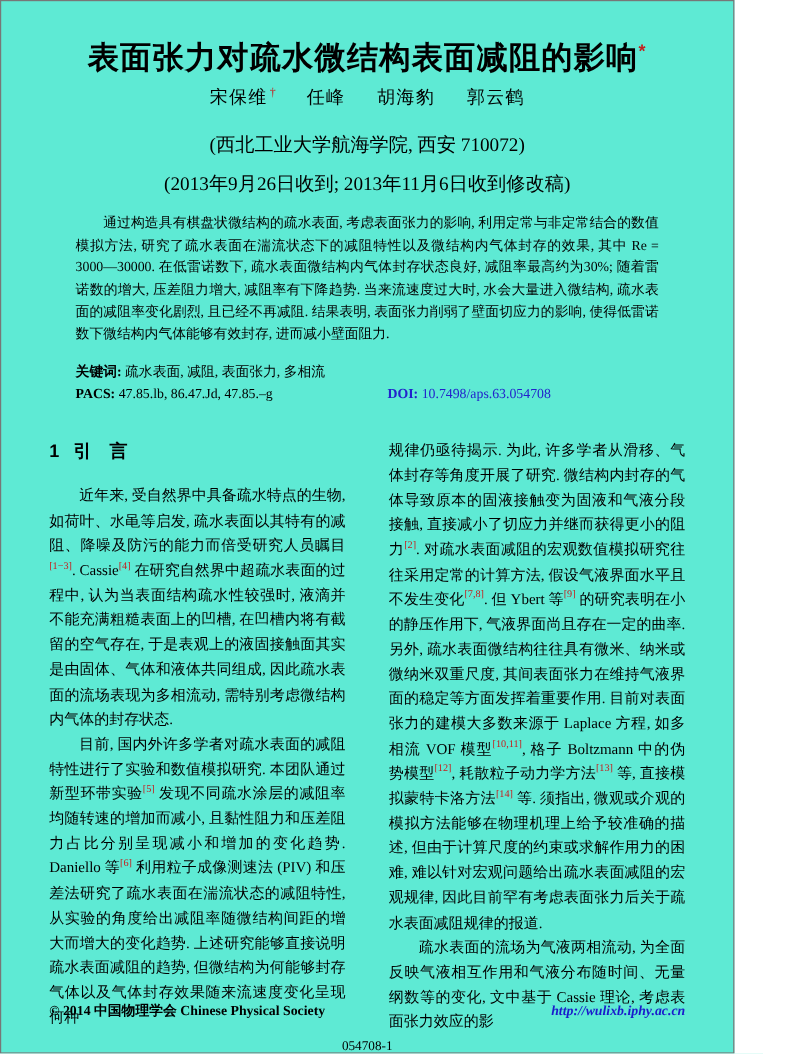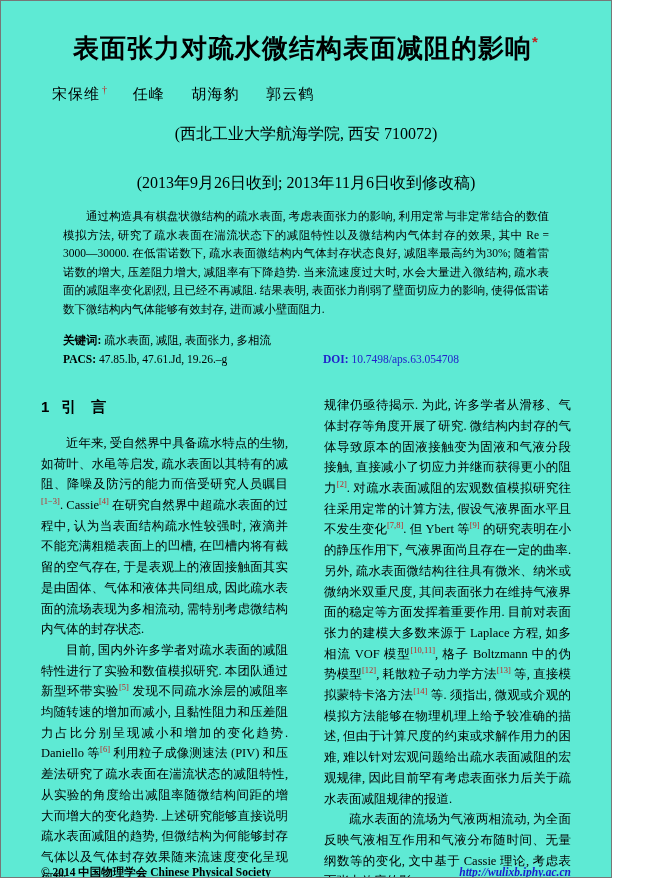--- a/index.html
+++ b/index.html
@@ -29,39 +29,39 @@
     letter-spacing: 1px;
     line-height: 1.2;
   }
   .title-mark {
     color: #c42020;
     font-size: 15px;
     vertical-align: super;
     font-weight: bold;
   }
   .authors {
-    margin-top: 20px;
-    text-align: left;
+    margin-top: 8px;
+    text-align: center;
     font-size: 15px;
     letter-spacing: 1px;
   }
   .author-name { margin: 0 11px; }
   .author-mark {
     color: #c42020;
     font-size: 10px;
     vertical-align: super;
     margin-left: -9px;
     margin-right: 9px;
   }
   .affiliation, .dates {
     text-align: center;
     font-size: 16px;
   }
   .affiliation { margin-top: 20px; }
-  .dates { margin-top: 28px; }
+  .dates { margin-top: 11px; }
   
   .abstract {
     margin: 13px 22px 0 22px;
     font-size: 11.5px;
     line-height: 18.5px;
     text-align: justify;
     text-indent: 2em;
   }
   .keywords-row {
     margin: 13px 22px 0 22px;
@@ -167,21 +167,21 @@
   <p class="abstract">通过构造具有棋盘状微结构的疏水表面, 考虑表面张力的影响, 利用定常与非定常结合的数值模拟方法, 研究了疏水表面在湍流状态下的减阻特性以及微结构内气体封存的效果, 其中 <span class="var">Re</span> = 3000—30000. 在低雷诺数下, 疏水表面微结构内气体封存状态良好, 减阻率最高约为30%; 随着雷诺数的增大, 压差阻力增大, 减阻率有下降趋势. 当来流速度过大时, 水会大量进入微结构, 疏水表面的减阻率变化剧烈, 且已经不再减阻. 结果表明, 表面张力削弱了壁面切应力的影响, 使得低雷诺数下微结构内气体能够有效封存, 进而减小壁面阻力.</p>
 
   <div class="keywords-row">
     <span class="bold-label">关键词:</span>
     <span>疏水表面, 减阻, 表面张力, 多相流</span>
   </div>
 
   <div class="meta-row">
     <div class="pacs">
       <span class="bold-label">PACS:</span>
-      <span>47.85.lb, 47.61.Jd, 19.26.–g</span>
+      <span>47.85.lb, 86.47.Jd, 47.85.–g</span>
     </div>
     <div class="doi">
       <span class="bold-label">DOI:</span>
       <a href="#" class="doi-value">10.7498/aps.63.054708</a>
     </div>
   </div>
 
   <div class="columns">
 
     <div class="col">

